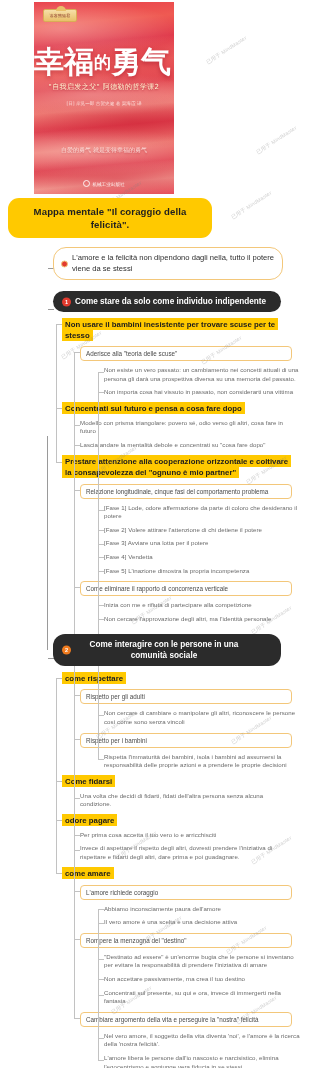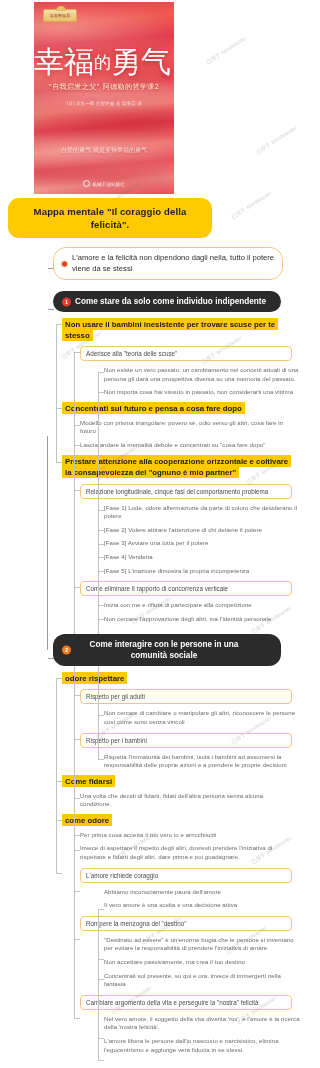--- a/index.html
+++ b/index.html
@@ -67,21 +67,21 @@
     text-align: center;
     font-size: 7.5px; letter-spacing: 2px;
     color: #ffffff;
     font-family: "DejaVu Sans", sans-serif;
     text-shadow: 0 1px 2px rgba(140,10,25,.5);
   }
   .cover-title {
     position: absolute; top: 40px; left: 0; right: 8px;
     text-align: right;
     font-size: 30px; letter-spacing: 0px;
-    color: #ffffff; font-weight: normal;
+    color: #ffffff; font-weight: bold;
     font-family: "DejaVu Sans", sans-serif;
     text-shadow: 0 2px 4px rgba(150,10,30,.45);
     white-space: nowrap;
   }
   .cover-title .small { font-size: 17px; vertical-align: 4px; }
   .cover-sub {
     position: absolute; top: 80px; left: 0; right: 0;
     text-align: center;
     font-size: 7px; letter-spacing: .4px;
     color: #fff4d0;
@@ -347,41 +347,44 @@
 
   <div class="group" style="margin-top:8px;">
     <div class="hline" style="top:24px;"></div>
     <div class="lvl1 two-line">
       <span class="badge orange">2</span>
       <span>Come interagire con le persone in una comunità sociale</span>
     </div>
 
     
     <div class="ind1 lvl2">
-      <span class="mark">odore rispettare</span>
+      <span class="mark">come rispettare</span>
     </div>
     <div class="ind2 lvl3">Rispetto per gli adulti</div>
     <div class="ind3 leaf">Non cercare di cambiare o manipolare gli altri, riconoscere le persone così come sono senza vincoli</div>
     <div class="ind2 lvl3">Rispetto per i bambini</div>
     <div class="ind3 leaf">Rispetta l'immaturità dei bambini, isola i bambini ad assumersi la responsabilità delle proprie azioni e a prendere le proprie decisioni</div>
 
     
     <div class="ind1 lvl2">
       <span class="mark">Come fidarsi</span>
     </div>
     <div class="ind2 leaf">Una volta che decidi di fidarti, fidati dell'altra persona senza alcuna condizione.</div>
 
     
     <div class="ind1 lvl2">
-      <span class="mark">come odore</span>
+      <span class="mark">odore pagare</span>
     </div>
     <div class="ind2 leaf">Per prima cosa accetta il tuo vero io e arricchisciti</div>
     <div class="ind2 leaf">Invece di aspettare il rispetto degli altri, dovresti prendere l'iniziativa di rispettare e fidarti degli altri, dare prima e poi guadagnare.</div>
 
     
+    <div class="ind1 lvl2">
+      <span class="mark">come amare</span>
+    </div>
     <div class="ind2 lvl3">L'amore richiede coraggio</div>
     <div class="ind3 leaf">Abbiamo inconsciamente paura dell'amore</div>
     <div class="ind3 leaf">Il vero amore è una scelta e una decisione attiva</div>
 
     <div class="ind2 lvl3">Rompere la menzogna del "destino"</div>
     <div class="ind3 leaf">"Destinato ad essere" è un'enorme bugia che le persone si inventano per evitare la responsabilità di prendere l'iniziativa di amare</div>
     <div class="ind3 leaf">Non accettare passivamente, ma crea il tuo destino</div>
     <div class="ind3 leaf">Concentrati sul presente, su qui e ora, invece di immergerti nella fantasia</div>
 
     <div class="ind2 lvl3">Cambiare argomento della vita e perseguire la "nostra" felicità</div>

